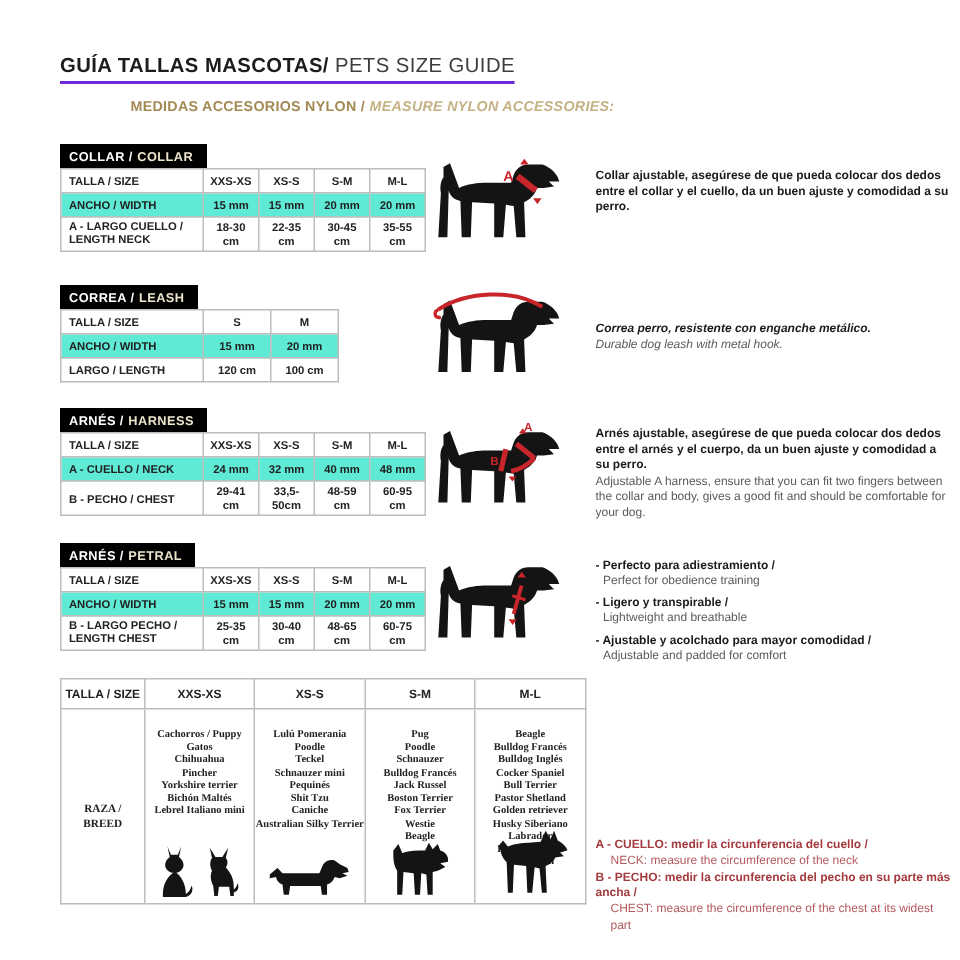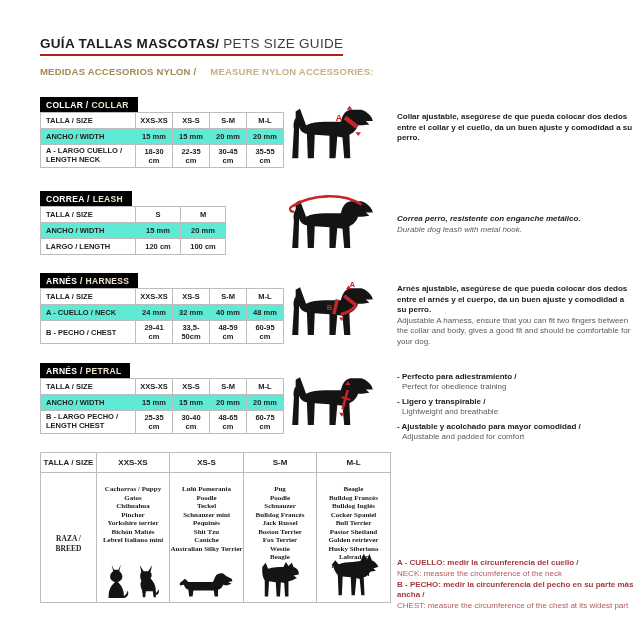--- a/index.html
+++ b/index.html
@@ -1,26 +1,26 @@
 <!DOCTYPE html>
 <html><head>
 <meta charset="utf-8">
 <style>
   * { margin:0; padding:0; box-sizing:border-box; }
   html,body { width:640px; height:640px; background:#fff; }
   body { font-family:"Liberation Sans", sans-serif; color:#1e1e1e; position:relative; overflow:hidden; }
   .abs { position:absolute; }
 
   
-  .title { left:40px; top:36px; font-size:13.5px; letter-spacing:.3px; border-bottom:2px solid #b91c1c; padding-bottom:3px; }
+  .title { left:40px; top:36px; font-size:13.5px; letter-spacing:.3px; border-bottom:2px solid #6d28d9; padding-bottom:3px; }
   .title .es { font-weight:bold; color:#1c1c1c; }
   .title .en { font-weight:normal; color:#3d3d3d; margin-left:4px; }
   .subtitle { left:40px; top:66px; font-size:9.5px; font-weight:bold; letter-spacing:.2px; }
-  .subtitle .es { color:#a38953; }
-  .subtitle .en { color:#c4b184; margin-left:14px; }
+  .subtitle .es { color:#a38953;margin-left:47px; }
+  .subtitle .en { color:#c4b184; margin-left:3px;font-style:italic; }
 
   
   .chip { background:#000000; color:#fff; font-size:8.5px; font-weight:bold; padding:3px 9px 3px 6px; display:inline-block; letter-spacing:.3px; }
   .chip .en { color:#ece3cb; margin-left:3px; }
 
   
   table.spec { border-collapse:collapse; font-size:7.5px; font-weight:bold; color:#222; }
   table.spec th, table.spec td { border:1px solid #bdbdbd; text-align:center; padding:2px 2px; height:16px; }
   table.spec .lbl { text-align:left; padding-left:5px; width:95px; }
   table.spec td.val { width:37px;margin-top:48px; }
@@ -42,21 +42,21 @@
   table.breed th { height:20px; font-size:8px; text-align:center; }
   table.breed td { vertical-align:top; text-align:center; padding-top:12px; height:130px; position:relative;font-family:Liberation Serif, serif; }
   table.breed td.rowlbl { vertical-align:middle; text-align:center; font-size:7.5px; white-space:pre-line; line-height:1.3; }
   .breedlist { white-space:pre-line; line-height:1.22; display:block; }
   .sil { position:absolute; bottom:2px; left:0; right:0; text-align:center; }
   .sil svg { vertical-align:bottom; }
 
   
   .notes { width:240px; font-size:8px; line-height:1.35; }
   .notes .es { font-weight:bold; color:#a33a3e; display:block; }
-  .notes .en { color:#b3595d; display:block; }
+  .notes .en { color:#b3595d; display:block; margin-left:10px; }
 
   
   .dogfill { fill:#141414; }
   .red-stroke { stroke:#c8252b; fill:none; }
   .red-fill { fill:#c8252b; }
   .red-label { fill:#c8252b; font-weight:bold; font-size:11px; font-family:"Liberation Sans",sans-serif; }
 </style>
 </head>
 <body>
 

